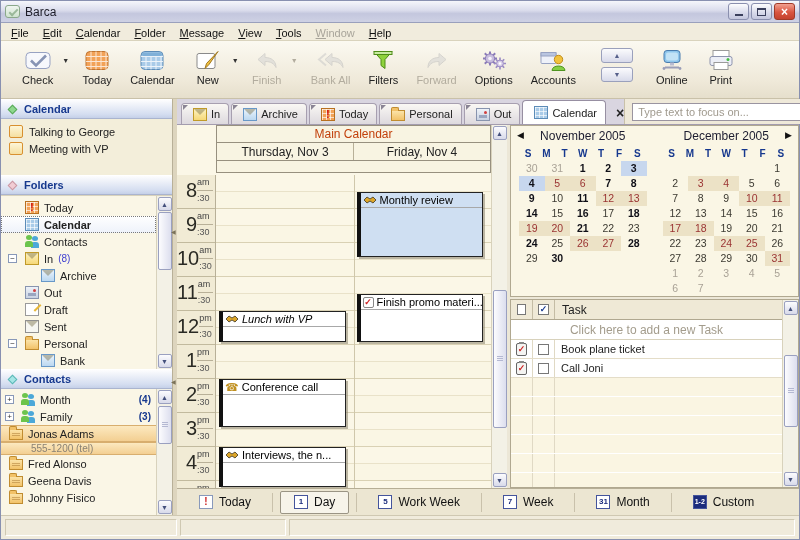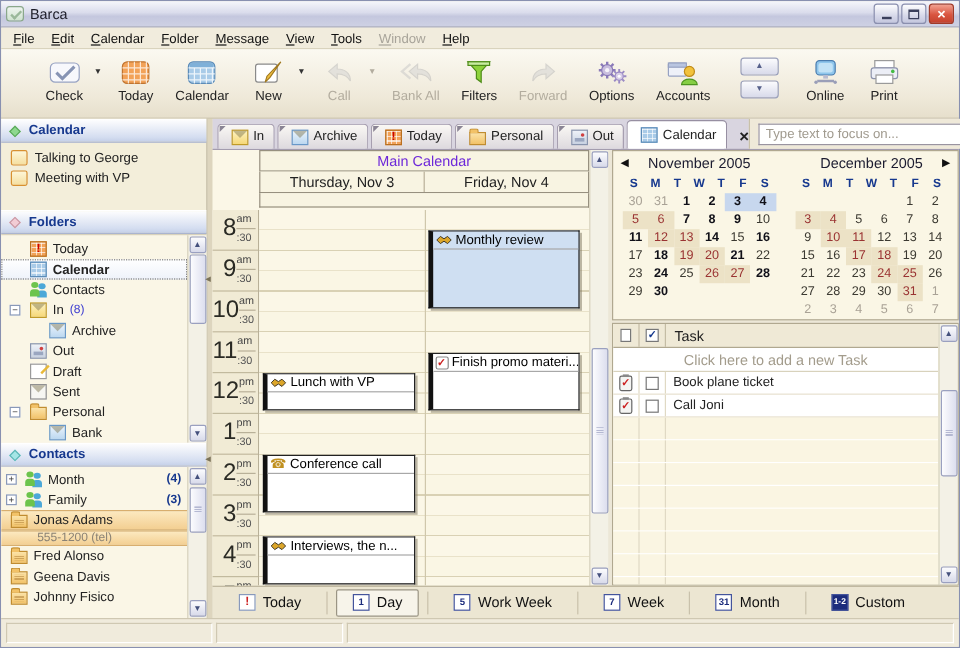--- a/index.html
+++ b/index.html
@@ -14,21 +14,21 @@
 .win-btns{margin-left:auto;display:flex;gap:2px}
 .win-btn{width:21px;height:17px;border-radius:3px;border:1px solid #8a8fae;background:linear-gradient(#fdfdfe,#d7d9ea 60%,#c4c7de);display:grid;place-items:center;color:#3a3f5c}
 .glyph-min{width:8px;height:8px;border-bottom:2px solid #3a3f5c}
 .glyph-max{width:9px;height:8px;border:1px solid #3a3f5c;border-top-width:2px}
 .win-btn.close{background:linear-gradient(#f2a090,#d95540 55%,#c4422e);border-color:#a03a28;color:#fff;font-size:12px;font-weight:bold}
 
 .menubar{flex:0 0 18px;display:flex;align-items:flex-end;background:#f1ecdd;border-bottom:1px solid #d9d3bd;padding-left:3px}
 .menu-item{padding:1px 7px;font-size:11px;color:#111;white-space:nowrap}
 .menu-item.disabled{color:#a8a49a}
 
-.toolbar{flex:0 0 58px;display:flex;align-items:flex-start;padding:4px 4px 0 28px;background:linear-gradient(#fbf9f1,#efe9d9 70%,#e6dfcc);border-bottom:1px solid #c9c1a9}
+.toolbar{flex:0 0 58px;display:flex;align-items:flex-start;padding:4px 4px 0 12px;background:linear-gradient(#fbf9f1,#efe9d9 70%,#e6dfcc);border-bottom:1px solid #c9c1a9}
 .tb-btn{display:flex;flex-direction:column;align-items:center;padding:2px 9px 0 9px}
 .tb-ic{width:30px;height:26px;display:grid;place-items:center}
 .tb-ic svg{width:28px;height:23px}
 .tb-label{font-size:11px;color:#222;margin-top:1px;white-space:nowrap}
 .tb-btn.disabled .tb-label{color:#b2ac9e}
 .tb-btn.disabled svg{opacity:.5;filter:grayscale(1)}
 .tb-drop{font-size:7px;color:#333;margin:12px 4px 0 0}
 .tb-drop.disabled{color:#b2ac9e}
 .tb-updown{display:flex;flex-direction:column;gap:4px;margin:3px 14px 0 16px}
 .ud-btn{width:32px;height:15px;border:1px solid #9aa0bc;border-radius:3px;background:linear-gradient(#fbfbfd,#d8daea);font-size:7px;color:#56608a;display:grid;place-items:center}
@@ -99,21 +99,21 @@
 .tab.active{background:#fff;height:24px;border-color:#978fa2}
 .tab-close{margin:0 0 5px 8px;font-size:14px;font-weight:bold;color:#222;line-height:12px}
 .tabrow-spacer{flex:1}
 .searchbox{display:flex;align-items:center;height:25px;background:#efe9d9;border-left:1px solid #c9c1a9;padding:0 7px}
 .search-input{width:168px;height:18px;border:1px solid #9a94a0;border-right:none;background:#fff;font-size:11px;padding:0 5px;color:#555;font-family:"Liberation Sans",sans-serif}
 .search-input::placeholder{color:#a09a8e}
 
 .body-row{flex:1;display:flex;min-height:0}
 .cal-area{flex:0 0 330px;width:330px;display:flex;background:#f4efdd}
 .cal-main{flex:1;display:flex;flex-direction:column;background:#fbf7e7;min-width:0}
-.cal-title{margin-left:39px;height:18px;border:1px solid #97907f;background:#f8f4e2;display:grid;place-items:center;font-size:12px;color:#6d28d9}
+.cal-title{margin-left:39px;height:18px;border:1px solid #97907f;background:#f8f4e2;display:grid;place-items:center;font-size:12px;color:#c2410c}
 .cal-days{margin-left:39px;display:flex;border:1px solid #97907f;border-top:none;height:18px;background:#f8f4e2}
 .cal-day{flex:1;display:grid;place-items:center;font-size:12px;color:#222}
 .cal-day + .cal-day{border-left:1px solid #b8b098}
 .cal-allday{margin-left:39px;height:12px;border:1px solid #97907f;border-top:none;background:#f8f4e2;margin-bottom:2px}
 .cal-grid{flex:1;display:flex;overflow:hidden;position:relative}
 .gutter{flex:0 0 39px;width:39px;background:#f1ebd5;border-right:1px solid #b8b098}
 .hrow{height:34px;display:flex;justify-content:flex-end;padding-right:2px;border-bottom:1px solid #c2ba9e}
 .hnum{font-size:20px;color:#2a2a24;line-height:30px}
 .hcol{width:16px;display:flex;flex-direction:column;font-size:9px;color:#444;padding-top:2px}
 .hcol .ap{height:14px;border-bottom:1px solid #b8b098}
@@ -128,21 +128,21 @@
 .evi-meet svg{width:14px;height:10px;display:block}
 .evi-call{flex:0 0 12px;font-size:11px;color:#c09020;line-height:11px}
 .evi-task{flex:0 0 11px;width:11px;height:11px;border:1px solid #888;background:#fff;color:#cc2222;font-size:9px;font-weight:bold;display:grid;place-items:center;border-radius:2px;line-height:9px}
 .right-gap{flex:0 0 3px;background:#ece7d7}
 
 .right-panel{flex:1;display:flex;flex-direction:column;min-width:0;background:#ece7d7}
 .minical-row{flex:0 0 130px;display:flex;position:relative;background:#faf6e5;border:1px solid #b0a890;margin-bottom:2px}
 .mc{flex:1;padding:3px 8px 0 8px}
 .mc-name{text-align:center;font-size:12px;color:#1c1c30;height:17px}
 .mc-dow{display:grid;grid-template-columns:repeat(7,1fr);height:15px;font-weight:bold;color:#16388e;font-size:10px;text-align:center;line-height:15px}
-.mc-grid{display:grid;grid-template-columns:repeat(6,1fr);grid-auto-rows:15px;font-size:10.5px;text-align:center;color:#3c3a32}
+.mc-grid{display:grid;grid-template-columns:repeat(5,1fr);grid-auto-rows:15px;font-size:10.5px;text-align:center;color:#3c3a32}
 .mc-cell{line-height:15px}
 .mc-cell.b{font-weight:bold;color:#101018}
 .mc-cell.w{color:#9a3332;background:#ece2c6}
 .mc-cell.o{color:#a9a296;background:none}
 .mc-cell.s{background:#c7d7ee}
 .mc-nav{position:absolute;top:4px;font-size:9px;color:#111}
 .mc-nav.prev{left:6px}
 .mc-nav.next{right:6px}
 
 .task-panel{flex:1;display:flex;min-height:0;border:1px solid #b0a890;background:#fdfbee}
@@ -242,21 +242,21 @@
         </div>
         <div class="tb-label">New</div>
       </div>
       <div class="tb-drop">▼</div>
       <div class="tb-btn disabled">
         <div class="tb-ic">
           <svg viewBox="0 0 28 22">
             <path d="M12 4 L5 10 l7 6 v-4 c6 0 9 2 11 6 0-7-5-10-11-10 Z" fill="#d2d2d2" stroke="#b6b6b6"></path>
           </svg>
         </div>
-        <div class="tb-label">Call</div>
+        <div class="tb-label">Finish</div>
       </div>
       <div class="tb-drop disabled">▼</div>
       <div class="tb-btn disabled">
         <div class="tb-ic">
           <svg viewBox="0 0 28 22">
             <path d="M9 4 L2 10 l7 6" fill="none" stroke="#c6c6c6" stroke-width="2"></path>
             <path d="M15 4 L8 10 l7 6 v-4 c6 0 9 2 11 6 0-7-5-10-11-10 Z" fill="#d2d2d2" stroke="#b6b6b6"></path>
           </svg>
         </div>
         <div class="tb-label">Bank All</div>
@@ -593,21 +593,21 @@
                       </span>
                       <span>Monthly review</span>
                     </div>
                   </div>
                   <div class="event" style="top: 119px; height: 48px; left: calc(50% + 3px); width: calc(50% - 11px);">
                     <div class="ev-title">
                       <span class="evi-task">✓</span>
                       <span>Finish promo materi...</span>
                     </div>
                   </div>
-                  <div class="event" style="top: 136px; height: 31px; left: 3px; width: calc(50% - 11px);">
+                  <div class="event" style="top: 136px; height: 31px; left: 3px; width: calc(50% - 11px); font-style: italic;">
                     <div class="ev-title">
                       <span class="evi-meet">
                         <svg viewBox="0 0 14 10">
                           <path d="M1 5 L4 2 L7 4 L10 2 L13 5 L10 8 L7 6 L4 8 Z" fill="#dca62a" stroke="#3a3222" stroke-width="0.8"></path>
                         </svg>
                       </span>
                       <span>Lunch with VP</span>
                     </div>
                   </div>
                   <div class="event" style="top: 204px; height: 48px; left: 3px; width: calc(50% - 11px);">

